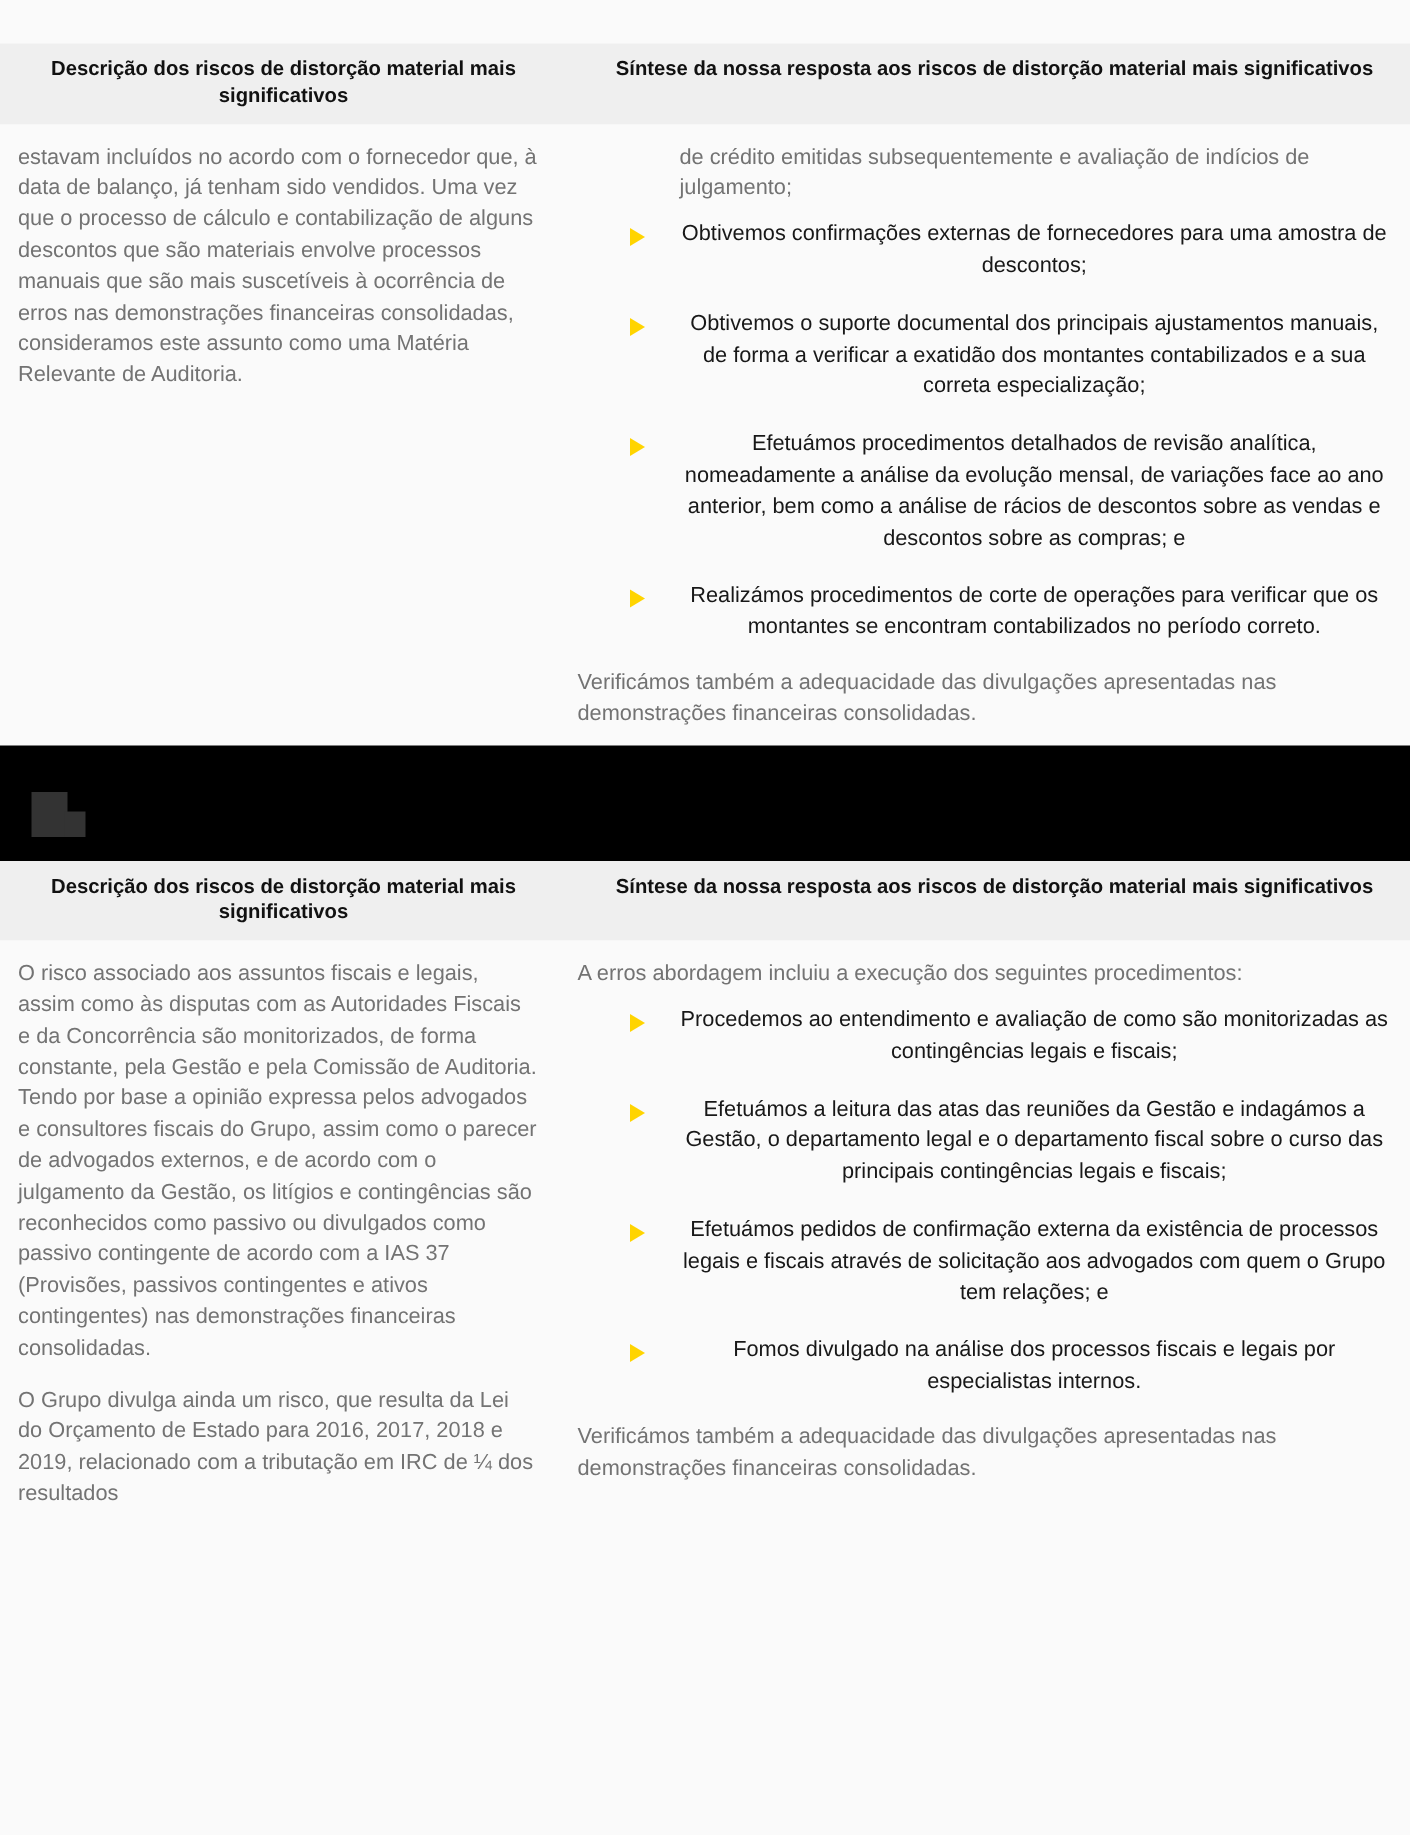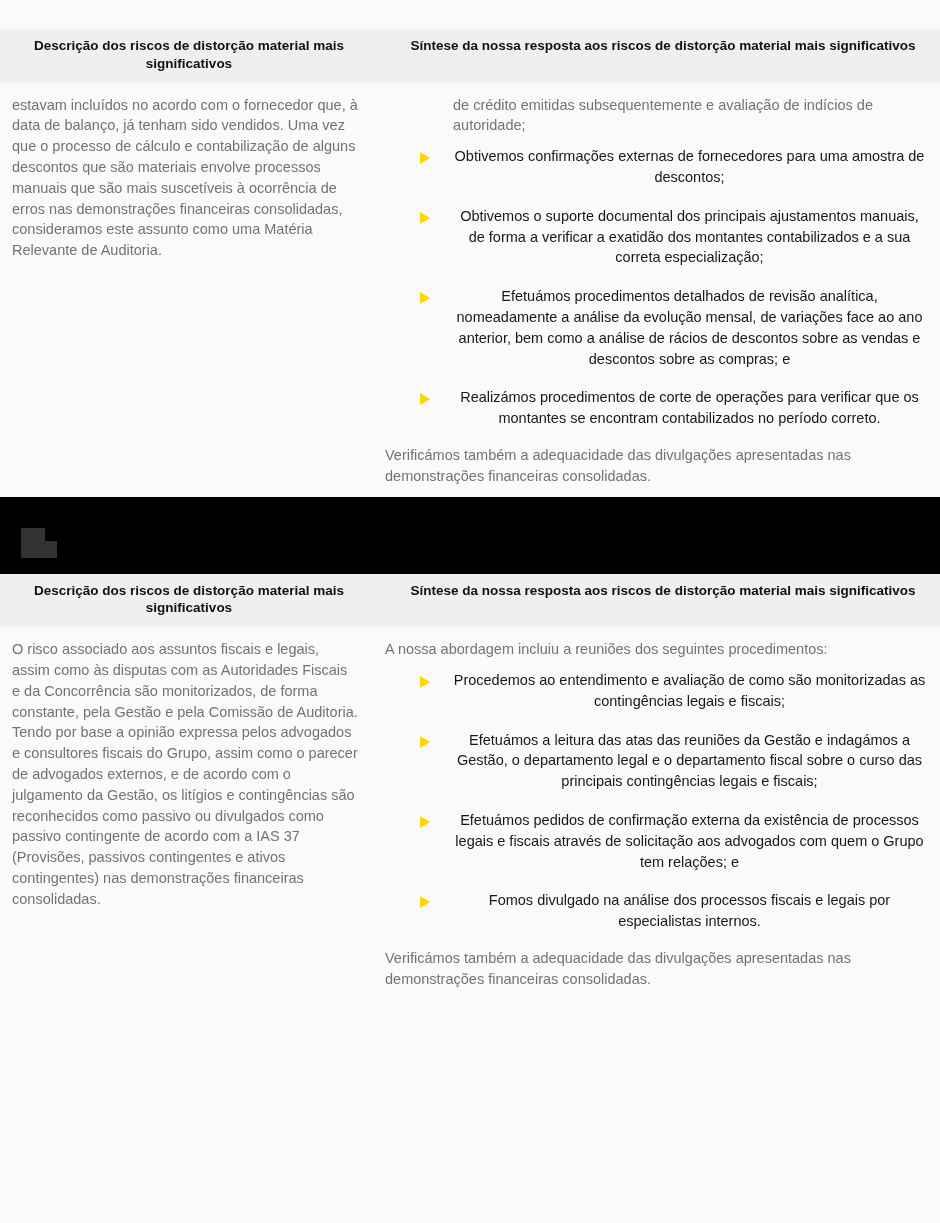--- a/index.html
+++ b/index.html
@@ -160,21 +160,21 @@
       <div class="hcell right">Síntese da nossa resposta aos riscos de distorção material mais significativos</div>
     </div>
 
     <div class="kam-body">
 
       <div class="col-left">
         <p>estavam incluídos no acordo com o fornecedor que, à data de balanço, já tenham sido vendidos. Uma vez que o processo de cálculo e contabilização de alguns descontos que são materiais envolve processos manuais que são mais suscetíveis à ocorrência de erros nas demonstrações financeiras consolidadas, consideramos este assunto como uma Matéria Relevante de Auditoria.</p>
       </div>
 
       <div class="col-right">
-        <p class="cont">de crédito emitidas subsequentemente e avaliação de indícios de autoridade;</p>
+        <p class="cont">de crédito emitidas subsequentemente e avaliação de indícios de julgamento;</p>
 
         <ul class="bullets">
           <li>
             <span class="tri"></span>
             <span>Obtivemos confirmações externas de fornecedores para uma amostra de descontos;</span>
           </li>
           <li>
             <span class="tri"></span>
             <span>Obtivemos o suporte documental dos principais ajustamentos manuais, de forma a verificar a exatidão dos montantes contabilizados e a sua correta especialização;</span>
           </li>
@@ -205,24 +205,25 @@
 
     <div class="kam-header">
       <div class="hcell left">Descrição dos riscos de distorção material mais significativos</div>
       <div class="hcell right">Síntese da nossa resposta aos riscos de distorção material mais significativos</div>
     </div>
 
     <div class="kam-body">
 
       <div class="col-left">
         <p>O risco associado aos assuntos fiscais e legais, assim como às disputas com as Autoridades Fiscais e da Concorrência são monitorizados, de forma constante, pela Gestão e pela Comissão de Auditoria. Tendo por base a opinião expressa pelos advogados e consultores fiscais do Grupo, assim como o parecer de advogados externos, e de acordo com o julgamento da Gestão, os litígios e contingências são reconhecidos como passivo ou divulgados como passivo contingente de acordo com a IAS 37 (Provisões, passivos contingentes e ativos contingentes) nas demonstrações financeiras consolidadas.</p>
+        <p>O Grupo divulga ainda um risco, que resulta da Lei do Orçamento de Estado para 2016, 2017, 2018 e 2019, relacionado com a tributação em IRC de ¼ dos resultados</p>
       </div>
 
       <div class="col-right">
-        <p class="intro">A nossa abordagem incluiu a reuniões dos seguintes procedimentos:</p>
+        <p class="intro">A erros abordagem incluiu a execução dos seguintes procedimentos:</p>
 
         <ul class="bullets">
           <li>
             <span class="tri"></span>
             <span>Procedemos ao entendimento e avaliação de como são monitorizadas as contingências legais e fiscais;</span>
           </li>
           <li>
             <span class="tri"></span>
             <span>Efetuámos a leitura das atas das reuniões da Gestão e indagámos a Gestão, o departamento legal e o departamento fiscal sobre o curso das principais contingências legais e fiscais;</span>
           </li>

